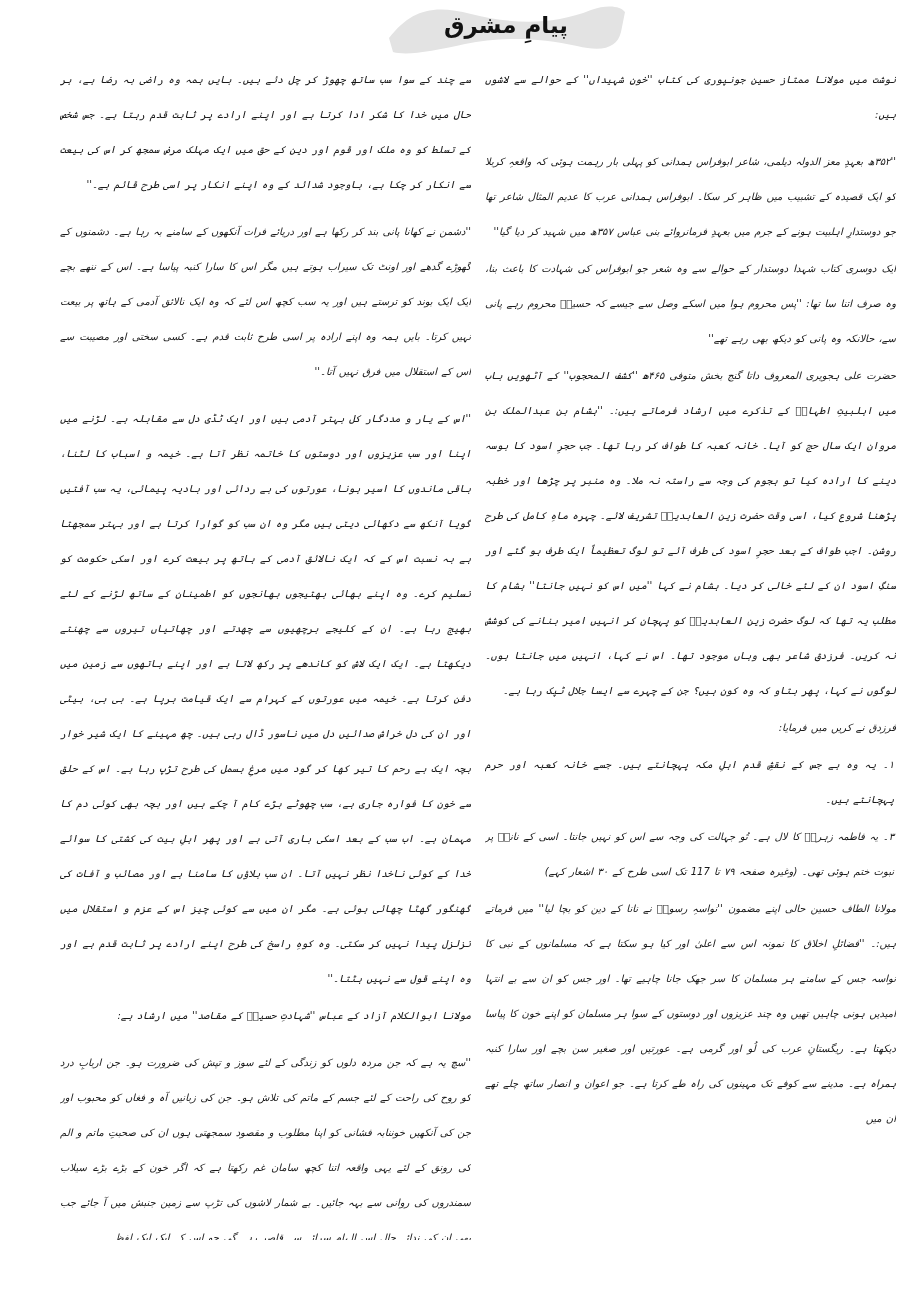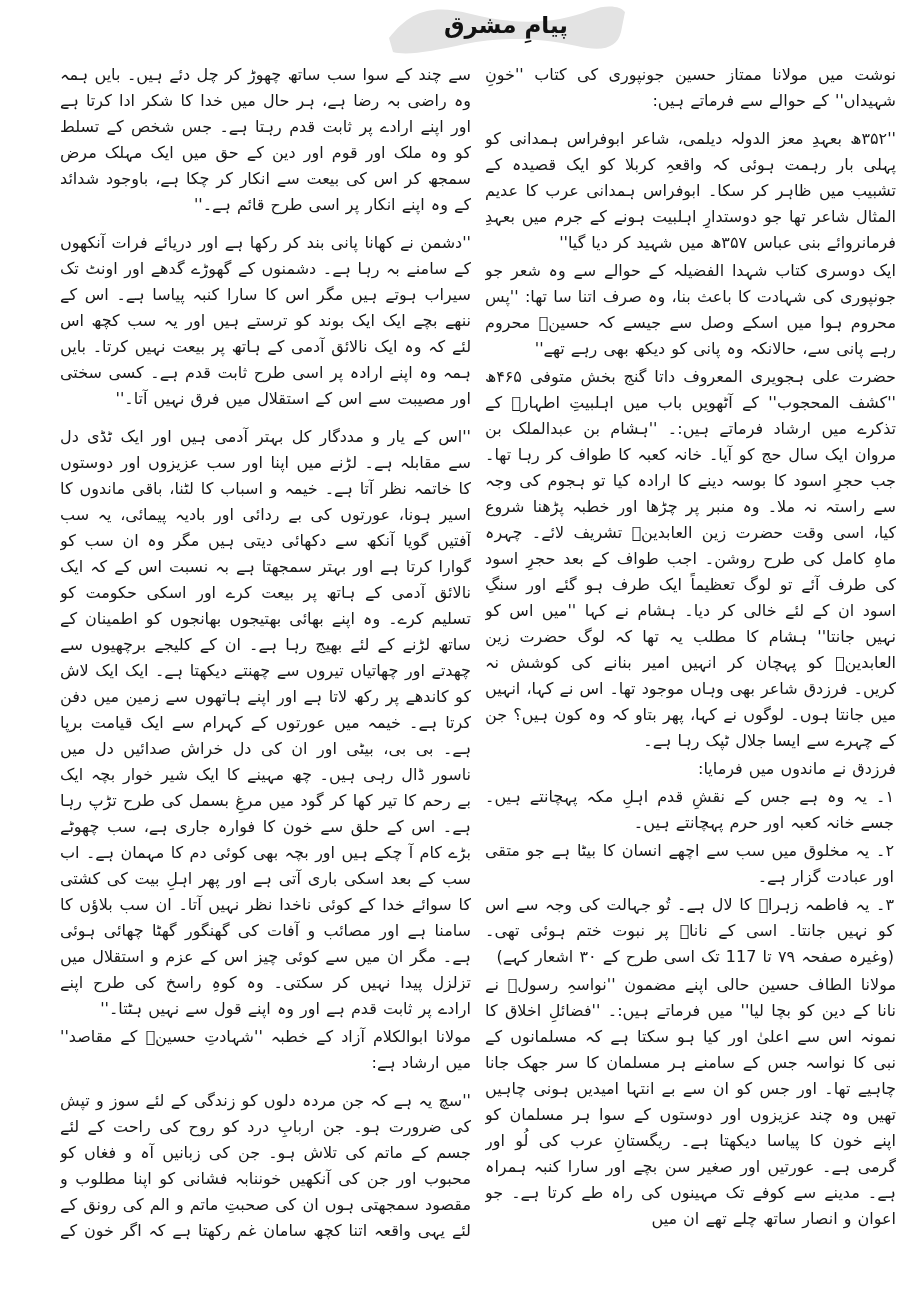--- a/index.html
+++ b/index.html
@@ -21,22 +21,23 @@
   .columns{
     position:absolute;top:62px;right:4px;left:4px;
     display:flex;flex-direction:row;gap:14px;direction:rtl;
   }
   .col{
     flex:1 1 0;height:1178px;overflow:hidden;
     direction:rtl;text-align:justify;
   }
   .col p{
     margin:0 0 2px 0;
-    font-size:16px;line-height:26px;
+    font-size:10px;line-height:35px;
     word-spacing:1px;
+    font-style:italic;
   }
   .col p.quote-start{margin-top:12px;}
   .col p.list-item{padding-right:2px;}
   
   .footer{
     position:absolute;bottom:14px;left:0;width:900px;text-align:right;
   }
   .page-number{
     font-size:24px;color:#111;font-family:"DejaVu Sans",sans-serif;
   }
@@ -51,35 +52,34 @@
       <svg viewBox="0 0 250 54" xmlns="http://www.w3.org/2000/svg">
         <path d="M8,36 C30,8 52,2 90,12 C130,22 170,24 210,8 C226,2 240,4 244,10
                  L240,30 C236,46 222,50 196,44 C160,36 120,34 84,42 C52,49 26,54 12,50 Z" fill="#e3e3e3"></path>
       </svg>
       <span class="ribbon-text">پیامِ مشرق</span>
     </span>
   </header>
 
   <main class="columns">
     <section class="col">
-      <p>نوشت میں مولانا ممتاز حسین جونپوری کی کتاب ''خونِ شہیداں'' کے حوالے سے فرماتے ہیں:</p>
+      <p>نوشت میں مولانا ممتاز حسین جونپوری کی کتاب ''خونِ شہیداں'' کے حوالے سے لاشوں ہیں:</p>
       <p class="quote-start">''۳۵۲ھ بعہدِ معز الدولہ دیلمی، شاعر ابوفراس ہمدانی کو پہلی بار رہمت ہوئی کہ واقعہِ کربلا کو ایک قصیدہ کے تشبیب میں ظاہر کر سکا۔ ابوفراس ہمدانی عرب کا عدیم المثال شاعر تھا جو دوستدارِ اہلبیت ہونے کے جرم میں بعہدِ فرمانروائے بنی عباس ۳۵۷ھ میں شہید کر دیا گیا''</p>
-      <p>ایک دوسری کتاب شہدا الفضیلہ کے حوالے سے وہ شعر جو جونپوری کی شہادت کا باعث بنا، وہ صرف اتنا سا تھا: ''پس محروم ہوا میں اسکے وصل سے جیسے کہ حسینؑ محروم رہے پانی سے، حالانکہ وہ پانی کو دیکھ بھی رہے تھے''</p>
+      <p>ایک دوسری کتاب شہدا دوستدار کے حوالے سے وہ شعر جو ابوفراس کی شہادت کا باعث بنا، وہ صرف اتنا سا تھا: ''پس محروم ہوا میں اسکے وصل سے جیسے کہ حسینؑ محروم رہے پانی سے، حالانکہ وہ پانی کو دیکھ بھی رہے تھے''</p>
       <p>حضرت علی ہجویری المعروف داتا گنج بخش متوفی ۴۶۵ھ ''کشف المحجوب'' کے آٹھویں باب میں اہلبیتِ اطہارؑ کے تذکرے میں ارشاد فرماتے ہیں:۔ ''ہشام بن عبدالملک بن مروان ایک سال حج کو آیا۔ خانہ کعبہ کا طواف کر رہا تھا۔ جب حجرِ اسود کا بوسہ دینے کا ارادہ کیا تو ہجوم کی وجہ سے راستہ نہ ملا۔ وہ منبر پر چڑھا اور خطبہ پڑھنا شروع کیا، اسی وقت حضرت زین العابدینؑ تشریف لائے۔ چہرہ ماہِ کامل کی طرح روشن۔ اجب طواف کے بعد حجرِ اسود کی طرف آئے تو لوگ تعظیماً ایک طرف ہو گئے اور سنگِ اسود ان کے لئے خالی کر دیا۔ ہشام نے کہا ''میں اس کو نہیں جانتا'' ہشام کا مطلب یہ تھا کہ لوگ حضرت زین العابدینؑ کو پہچان کر انہیں امیر بنانے کی کوشش نہ کریں۔ فرزدق شاعر بھی وہاں موجود تھا۔ اس نے کہا، انہیں میں جانتا ہوں۔ لوگوں نے کہا، پھر بتاو کہ وہ کون ہیں؟ جن کے چہرے سے ایسا جلال ٹپک رہا ہے۔</p>
-      <p>فرزدق نے ماندوں میں فرمایا:</p>
+      <p>فرزدق نے کریں میں فرمایا:</p>
       <p class="list-item">۱۔ یہ وہ ہے جس کے نقشِ قدم اہلِ مکہ پہچانتے ہیں۔ جسے خانہ کعبہ اور حرم پہچانتے ہیں۔</p>
-      <p class="list-item">۲۔ یہ مخلوق میں سب سے اچھے انسان کا بیٹا ہے جو متقی اور عبادت گزار ہے۔</p>
       <p class="list-item">۳۔ یہ فاطمہ زہراؑ کا لال ہے۔ تُو جہالت کی وجہ سے اس کو نہیں جانتا۔ اسی کے ناناؐ پر نبوت ختم ہوئی تھی۔ (وغیرہ صفحہ ۷۹ تا 117 تک اسی طرح کے ۳۰ اشعار کہے)</p>
       <p>مولانا الطاف حسین حالی اپنے مضمون ''نواسہِ رسولؐ نے نانا کے دین کو بچا لیا'' میں فرماتے ہیں:۔ ''فضائلِ اخلاق کا نمونہ اس سے اعلیٰ اور کیا ہو سکتا ہے کہ مسلمانوں کے نبی کا نواسہ جس کے سامنے ہر مسلمان کا سر جھک جانا چاہیے تھا۔ اور جس کو ان سے بے انتہا امیدیں ہونی چاہیں تھیں وہ چند عزیزوں اور دوستوں کے سوا ہر مسلمان کو اپنے خون کا پیاسا دیکھتا ہے۔ ریگستانِ عرب کی لُو اور گرمی ہے۔ عورتیں اور صغیر سن بچے اور سارا کنبہ ہمراہ ہے۔ مدینے سے کوفے تک مہینوں کی راہ طے کرتا ہے۔ جو اعوان و انصار ساتھ چلے تھے ان میں</p>
     </section>
     <section class="col">
       <p>سے چند کے سوا سب ساتھ چھوڑ کر چل دئے ہیں۔ بایں ہمہ وہ راضی بہ رضا ہے، ہر حال میں خدا کا شکر ادا کرتا ہے اور اپنے ارادے پر ثابت قدم رہتا ہے۔ جس شخص کے تسلط کو وہ ملک اور قوم اور دین کے حق میں ایک مہلک مرض سمجھ کر اس کی بیعت سے انکار کر چکا ہے، باوجود شدائد کے وہ اپنے انکار پر اسی طرح قائم ہے۔''</p>
       <p class="quote-start">''دشمن نے کھانا پانی بند کر رکھا ہے اور دریائے فرات آنکھوں کے سامنے بہ رہا ہے۔ دشمنوں کے گھوڑے گدھے اور اونٹ تک سیراب ہوتے ہیں مگر اس کا سارا کنبہ پیاسا ہے۔ اس کے ننھے بچے ایک ایک بوند کو ترستے ہیں اور یہ سب کچھ اس لئے کہ وہ ایک نالائق آدمی کے ہاتھ پر بیعت نہیں کرتا۔ بایں ہمہ وہ اپنے ارادہ پر اسی طرح ثابت قدم ہے۔ کسی سختی اور مصیبت سے اس کے استقلال میں فرق نہیں آتا۔''</p>
       <p class="quote-start">''اس کے یار و مددگار کل بہتر آدمی ہیں اور ایک ٹڈی دل سے مقابلہ ہے۔ لڑنے میں اپنا اور سب عزیزوں اور دوستوں کا خاتمہ نظر آتا ہے۔ خیمہ و اسباب کا لٹنا، باقی ماندوں کا اسیر ہونا، عورتوں کی بے ردائی اور بادیہ پیمائی، یہ سب آفتیں گویا آنکھ سے دکھائی دیتی ہیں مگر وہ ان سب کو گوارا کرتا ہے اور بہتر سمجھتا ہے بہ نسبت اس کے کہ ایک نالائق آدمی کے ہاتھ پر بیعت کرے اور اسکی حکومت کو تسلیم کرے۔ وہ اپنے بھائی بھتیجوں بھانجوں کو اطمینان کے ساتھ لڑنے کے لئے بھیج رہا ہے۔ ان کے کلیجے برچھیوں سے چھدتے اور چھاتیاں تیروں سے چھنتے دیکھتا ہے۔ ایک ایک لاش کو کاندھے پر رکھ لاتا ہے اور اپنے ہاتھوں سے زمین میں دفن کرتا ہے۔ خیمہ میں عورتوں کے کہرام سے ایک قیامت برپا ہے۔ بی بی، بیٹی اور ان کی دل خراش صدائیں دل میں ناسور ڈال رہی ہیں۔ چھ مہینے کا ایک شیر خوار بچہ ایک بے رحم کا تیر کھا کر گود میں مرغِ بسمل کی طرح تڑپ رہا ہے۔ اس کے حلق سے خون کا فوارہ جاری ہے، سب چھوٹے بڑے کام آ چکے ہیں اور بچہ بھی کوئی دم کا مہمان ہے۔ اب سب کے بعد اسکی باری آتی ہے اور پھر اہلِ بیت کی کشتی کا سوائے خدا کے کوئی ناخدا نظر نہیں آتا۔ ان سب بلاؤں کا سامنا ہے اور مصائب و آفات کی گھنگور گھٹا چھائی ہوئی ہے۔ مگر ان میں سے کوئی چیز اس کے عزم و استقلال میں تزلزل پیدا نہیں کر سکتی۔ وہ کوہِ راسخ کی طرح اپنے ارادے پر ثابت قدم ہے اور وہ اپنے قول سے نہیں ہٹتا۔''</p>
-      <p>مولانا ابوالکلام آزاد کے خطبہ ''شہادتِ حسینؑ کے مقاصد'' میں ارشاد ہے:</p>
+      <p>مولانا ابوالکلام آزاد کے عباس ''شہادتِ حسینؑ کے مقاصد'' میں ارشاد ہے:</p>
       <p class="quote-start">''سچ یہ ہے کہ جن مردہ دلوں کو زندگی کے لئے سوز و تپش کی ضرورت ہو۔ جن اربابِ درد کو روح کی راحت کے لئے جسم کے ماتم کی تلاش ہو۔ جن کی زبانیں آہ و فغاں کو محبوب اور جن کی آنکھیں خوننابہ فشانی کو اپنا مطلوب و مقصود سمجھتی ہوں ان کی صحبتِ ماتم و الم کی رونق کے لئے یہی واقعہ اتنا کچھ سامان غم رکھتا ہے کہ اگر خون کے بڑے بڑے سیلاب سمندروں کی روانی سے بہہ جائیں۔ بے شمار لاشوں کی تڑپ سے زمین جنبش میں آ جائے جب بھی ان کی ندائے حال اس الہام سرائے سے قاصر رہے گی جو اس کے ایک ایک لفظ</p>
     </section>
   </main>
 
   <footer class="footer">
     <span class="page-number">۱۱</span>
   </footer>
 
 </div>
 

